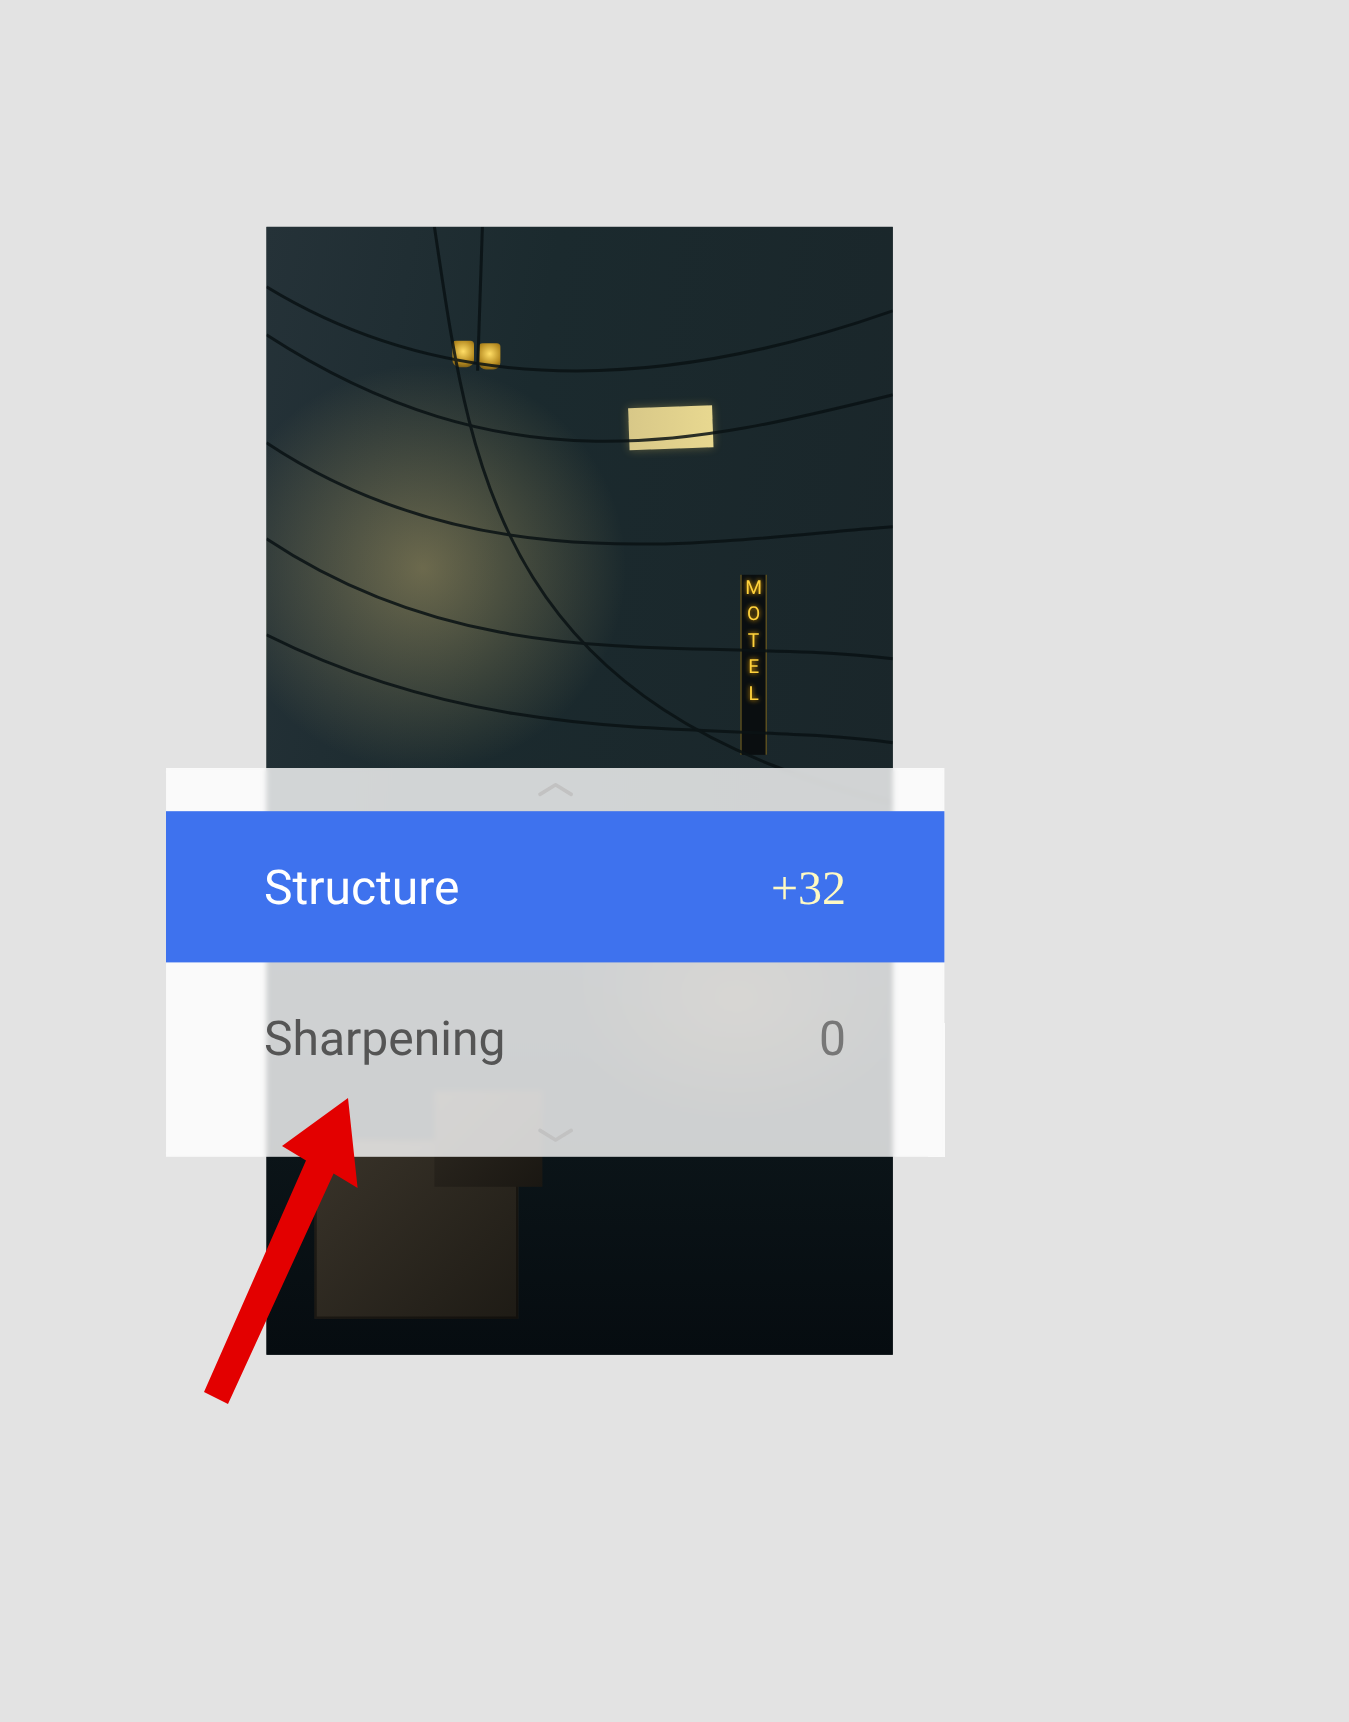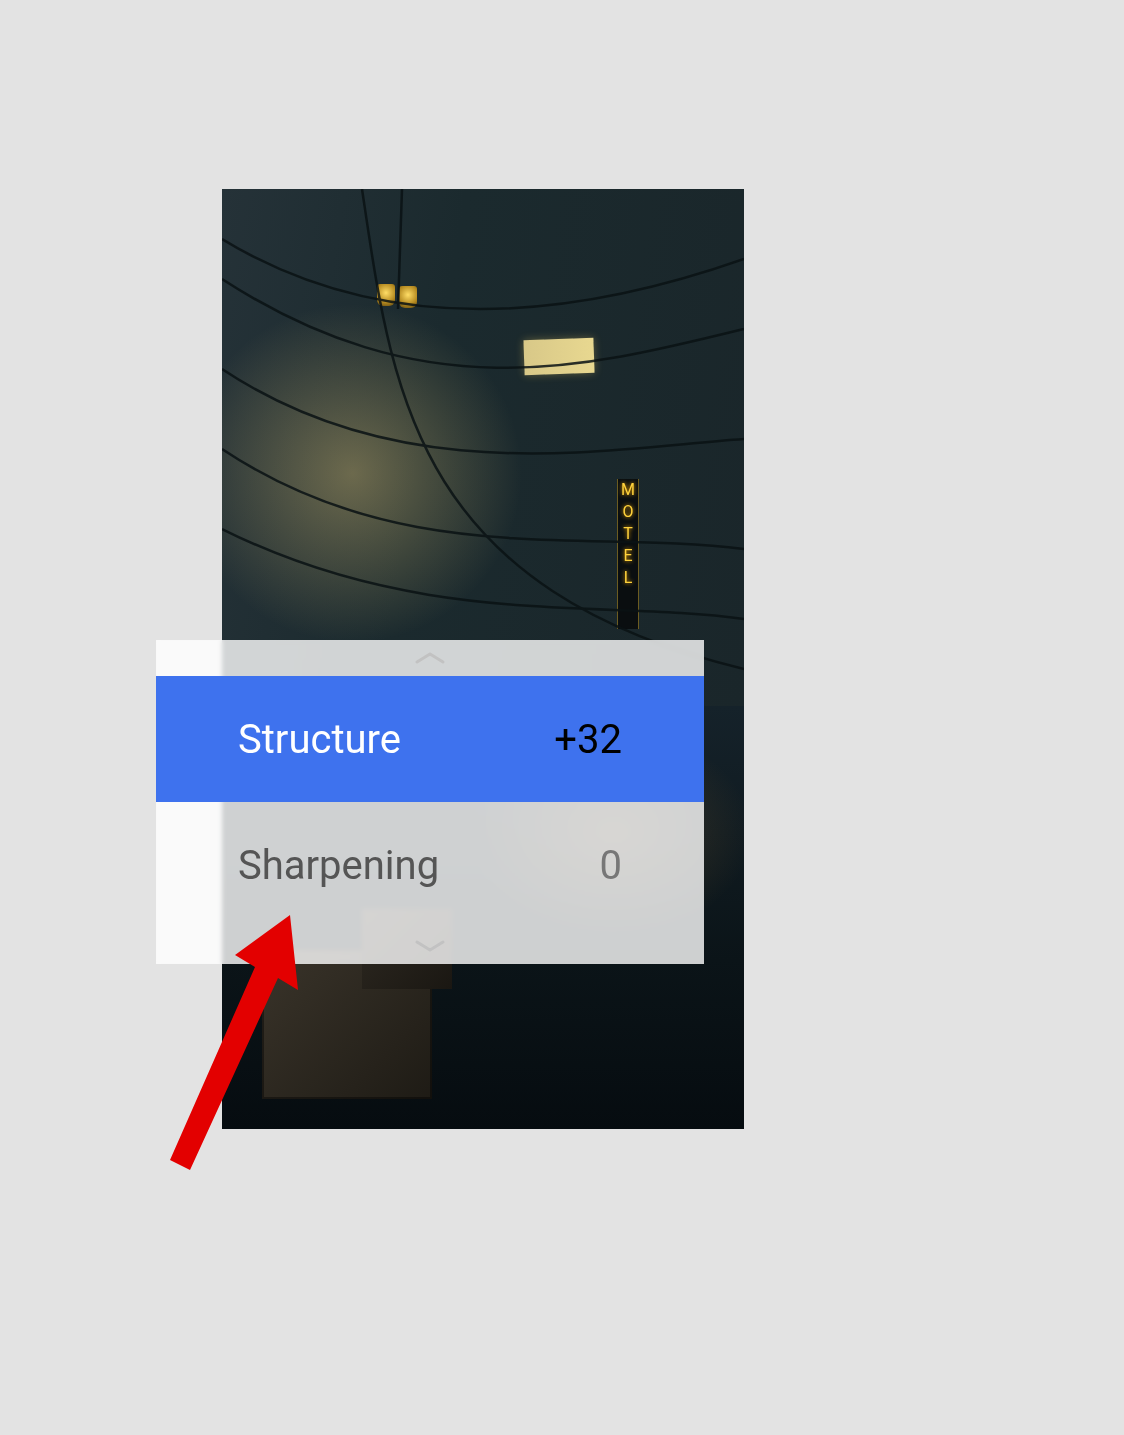--- a/index.html
+++ b/index.html
@@ -96,23 +96,23 @@
       width: 18px; height: 22px;
       background: radial-gradient(circle at 50% 40%, #ffdd66, #b58a20 60%, #5a4410 100%);
       border-radius: 3px 3px 6px 6px;
     }
     .lamp.l1 { left: 0; top: 0; }
     .lamp.l2 { left: 22px; top: 2px; }
 
     
     .adjust-panel {
       position: absolute;
-      left: 156px;
+      left: 138px;
       top: 640px;
-      width: 548px;
+      width: 649px;
       background: rgba(255,255,255,0.80);
       backdrop-filter: blur(2px);
     }
     .chev-row {
       height: 36px;
       display: flex;
       align-items: center;
       justify-content: center;
       color: #b8b8b8;
     }
@@ -132,21 +132,22 @@
     }
     .option-row.unselected {
       color: #555555;
       background: transparent;
       align-items: center;
     }
     .option-row.unselected .val {
       color: #777777;
     }
     .option-row.selected .val {
-      color: #000000;
+      color: #fef9c3;
+      font-family: Liberation Serif, serif;
     }
 
     
     .annotation-arrow {
       position: absolute;
       left: 140px;
       top: 860px;
       width: 220px;
       height: 330px;
       pointer-events: none;

